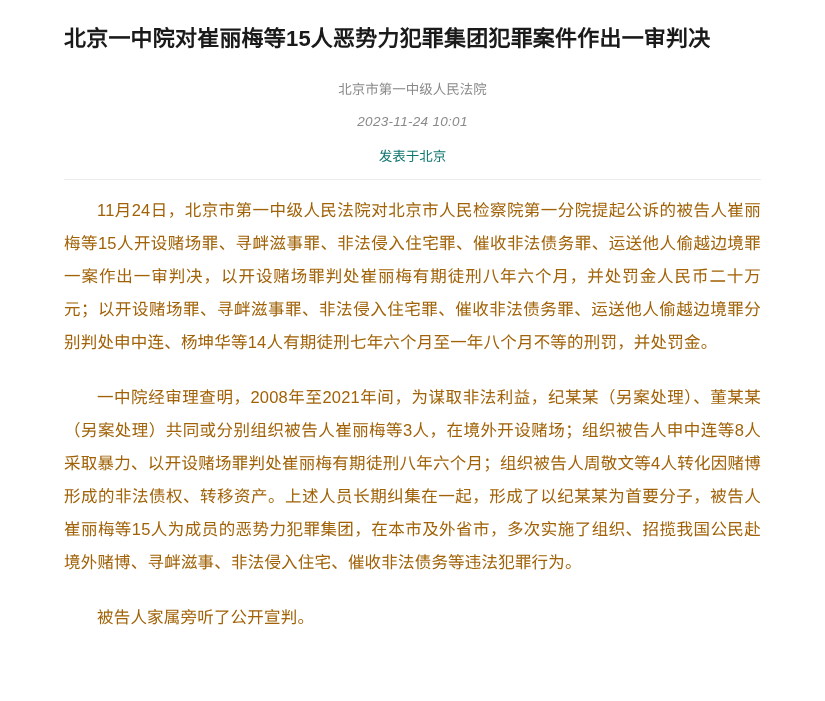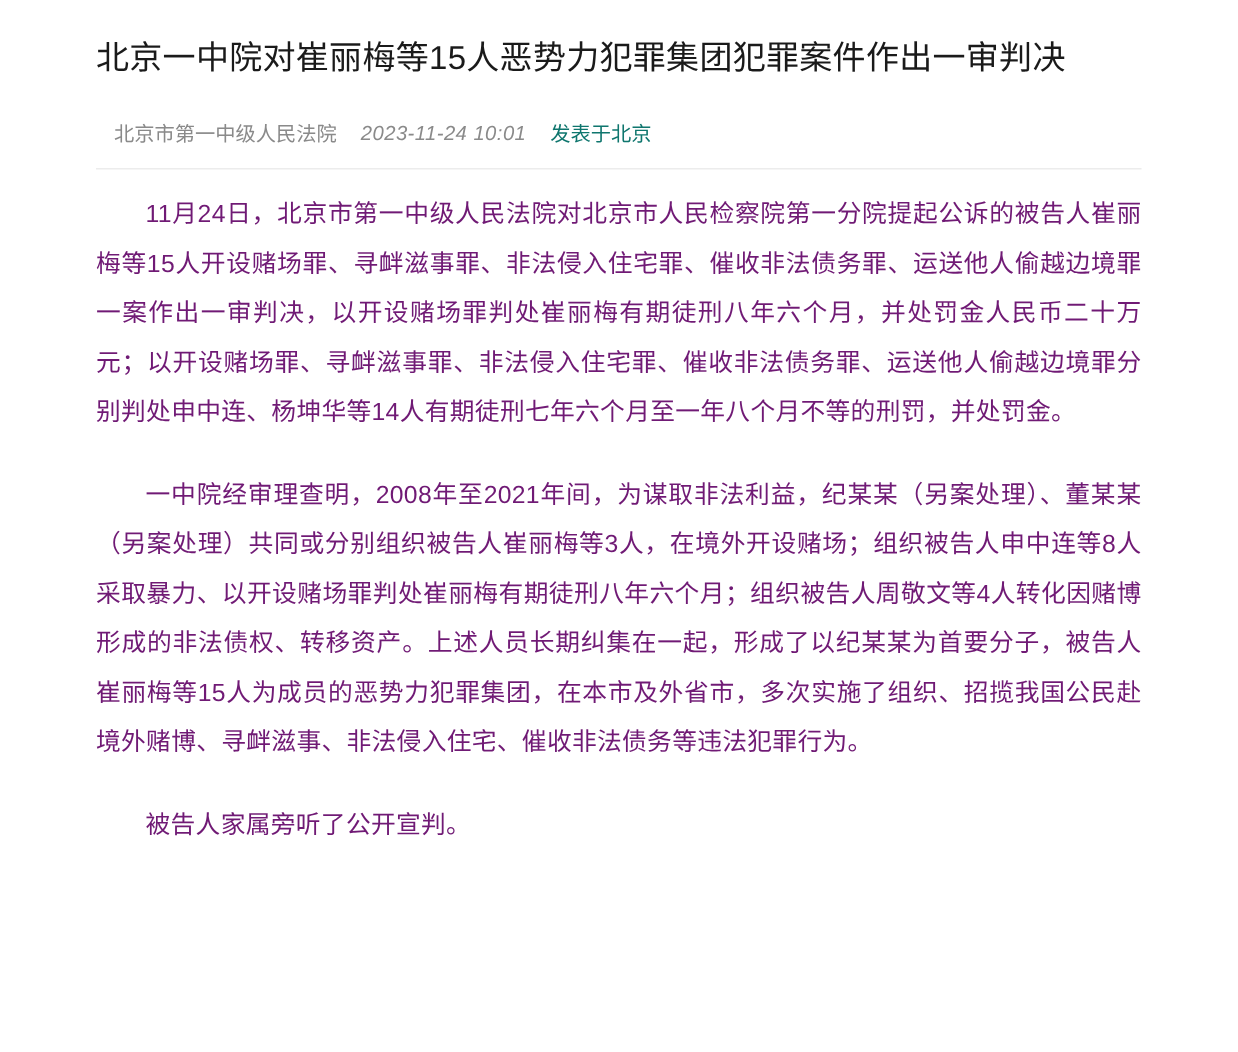--- a/index.html
+++ b/index.html
@@ -22,33 +22,34 @@
     position: relative;
     background: #ffffff;
   }
   .article {
     padding: 22px 64px 0 64px;
     box-sizing: border-box;
   }
   .headline {
     font-size: 22px;
     line-height: 34px;
-    font-weight: normal;
+    font-weight: bold;
     color: #1a1a1a;
     letter-spacing: 0.2px;
     margin: 0 0 22px 0;
   }
   .meta {
     font-size: 13.5px;
     color: #8a8a8a;
-    margin: 0 0 8px 12px;
+    margin: 0 0 8px 0;
     display: flex;
     align-items: center;
     gap: 16px;
     white-space: nowrap;
+    flex-direction: column;
   }
   .meta .source {
     color: #8a8a8a;
   }
   .meta .time {
     color: #8a8a8a;
     letter-spacing: 0.3px;
     font-style: italic;
   }
   .meta .location {
@@ -59,21 +60,21 @@
     border-top: 1px solid #ececec;
     margin: 14px 0 0 0;
   }
   .body {
     padding: 14px 64px 0 64px;
     box-sizing: border-box;
   }
   .body p {
     font-size: 16.5px;
     line-height: 33px;
-    color: #701a75;
+    color: #a16207;
     margin: 0 0 22px 0;
     text-align: justify;
     text-indent: 2em;
     letter-spacing: 0.2px;
   }
   .body p:last-child {
     margin-bottom: 0;
   }
 </style>
 </head>

